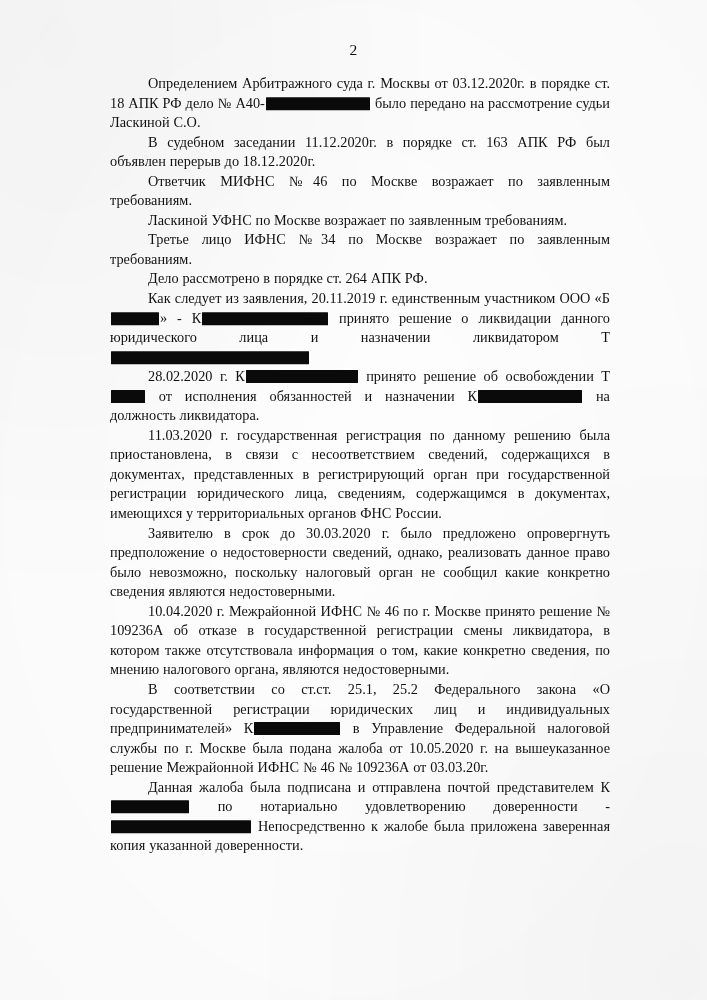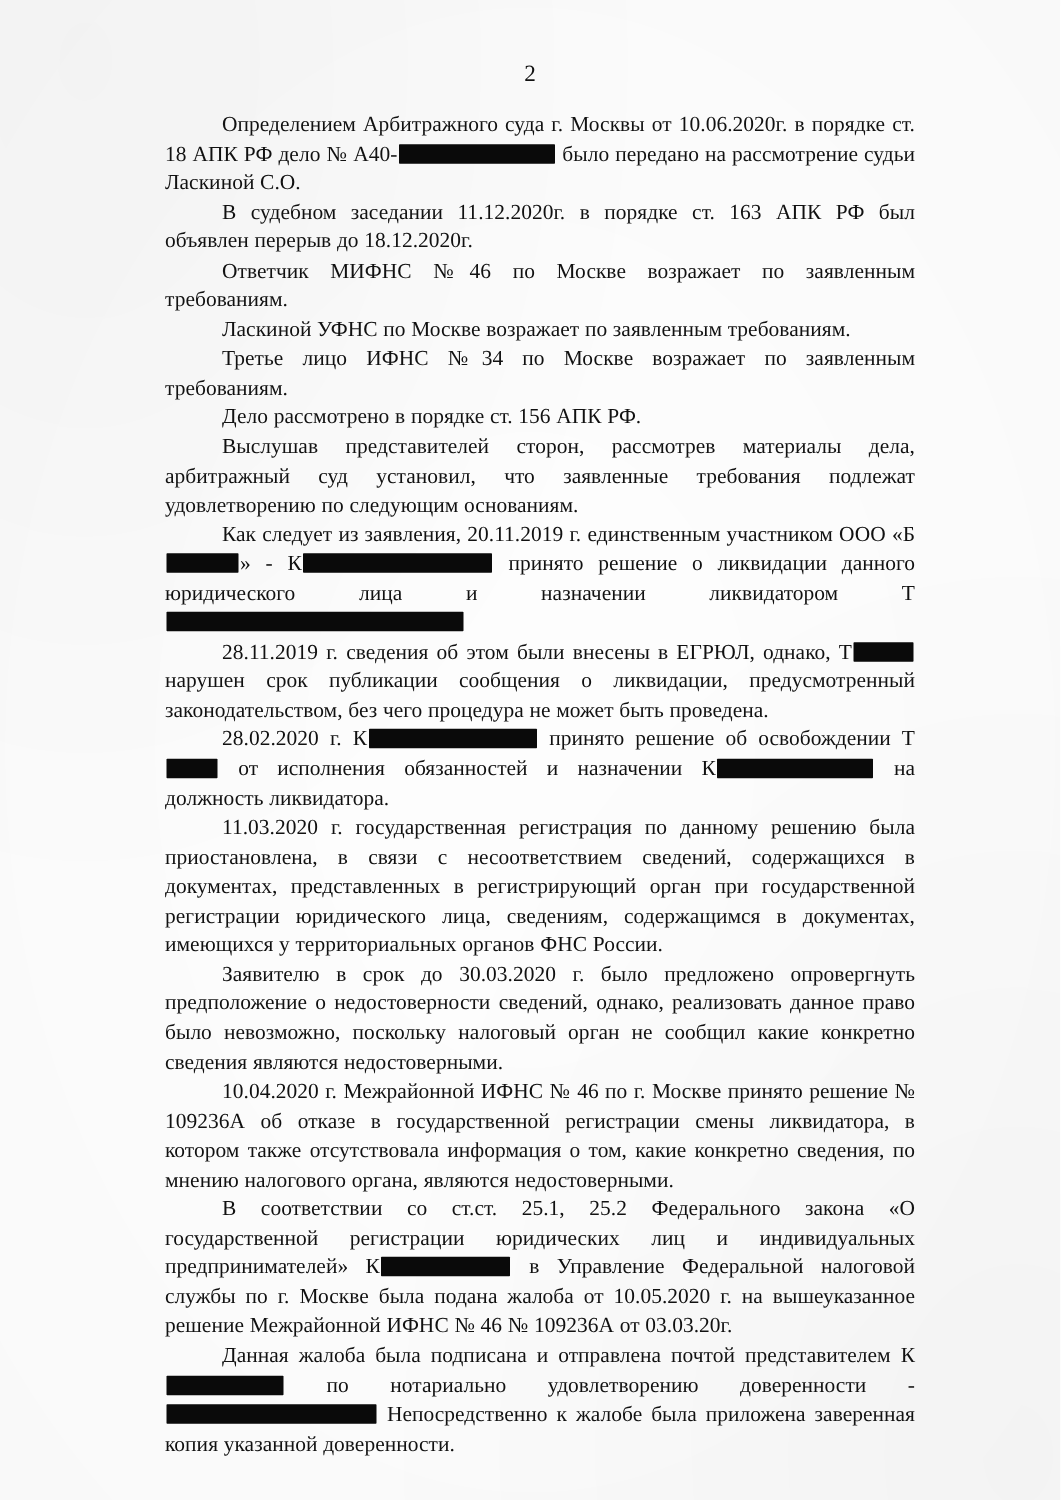--- a/index.html
+++ b/index.html
@@ -97,29 +97,27 @@
 <body style="color: rgb(17, 17, 17);">
 
 <div id="page-sheet" style="background: rgb(253, 253, 253);">
 
   <div id="scan-noise"></div>
 
   <div id="page-number">2</div>
 
   <div id="doc-body">
 
-  <p class="para"><span>Определением Арбитражного суда г. Москвы от 10.06.2020г. в порядке ст. 18 АПК РФ дело № А40-</span><span class="redact w104" style="background: rgb(10, 10, 10);"></span><span> было передано на рассмотрение судьи Ласкиной С.О.</span></p>
+  <p class="para"><span>Определением Арбитражного суда г. Москвы от 03.12.2020г. в порядке ст. 18 АПК РФ дело № А40-</span><span class="redact w104" style="background: rgb(10, 10, 10);"></span><span> было передано на рассмотрение судьи Ласкиной С.О.</span></p>
       <p class="para"><span>В судебном заседании 11.12.2020г. в порядке ст. 163 АПК РФ был объявлен перерыв до 18.12.2020г.</span></p>
       <p class="para"><span>Ответчик МИФНС №46 по Москве возражает по заявленным требованиям.</span></p>
       <p class="para"><span>Ласкиной УФНС по Москве возражает по заявленным требованиям.</span></p>
       <p class="para"><span>Третье лицо ИФНС №34 по Москве возражает по заявленным требованиям.</span></p>
-      <p class="para"><span>Дело рассмотрено в порядке ст. 156 АПК РФ.</span></p>
-      <p class="para"><span>Выслушав представителей сторон, рассмотрев материалы дела, арбитражный суд установил, что заявленные требования подлежат удовлетворению по следующим основаниям.</span></p>
+      <p class="para"><span>Дело рассмотрено в порядке ст. 264 АПК РФ.</span></p>
       <p class="para"><span>Как следует из заявления, 20.11.2019 г. единственным участником ООО «Б</span><span class="redact w48" style="background: rgb(10, 10, 10);"></span><span>» - К</span><span class="redact w126" style="background: rgb(10, 10, 10);"></span><span> принято решение о ликвидации данного юридического лица и назначении ликвидатором Т</span><span class="redact w198" style="background: rgb(10, 10, 10);"></span><span></span></p>
-      <p class="para"><span>28.11.2019      г. сведения об этом были внесены в ЕГРЮЛ, однако, Т</span><span class="redact w40" style="background: rgb(10, 10, 10);"></span><span> нарушен срок публикации сообщения о ликвидации, предусмотренный законодательством, без чего процедура не может быть проведена.</span></p>
       <p class="para"><span>28.02.2020 г. К</span><span class="redact w112" style="background: rgb(10, 10, 10);"></span><span> принято решение об освобождении Т</span><span class="redact w34" style="background: rgb(10, 10, 10);"></span><span> от исполнения обязанностей и назначении К</span><span class="redact w104" style="background: rgb(10, 10, 10);"></span><span> на должность ликвидатора.</span></p>
       <p class="para"><span>11.03.2020 г. государственная регистрация по данному решению была приостановлена, в связи с несоответствием сведений, содержащихся в документах, представленных в регистрирующий орган при государственной регистрации юридического лица, сведениям, содержащимся в документах, имеющихся у территориальных органов ФНС России.</span></p>
       <p class="para"><span>Заявителю в срок до 30.03.2020 г. было предложено опровергнуть предположение о недостоверности сведений, однако, реализовать данное право было невозможно, поскольку налоговый орган не сообщил какие конкретно сведения являются недостоверными.</span></p>
       <p class="para"><span>10.04.2020 г. Межрайонной ИФНС № 46 по г. Москве принято решение № 109236А об отказе в государственной регистрации смены ликвидатора, в котором также отсутствовала информация о том, какие конкретно сведения, по мнению налогового органа, являются недостоверными.</span></p>
       <p class="para"><span>В соответствии со ст.ст. 25.1, 25.2 Федерального закона «О государственной регистрации юридических лиц и индивидуальных предпринимателей» К</span><span class="redact w86" style="background: rgb(10, 10, 10);"></span><span> в Управление Федеральной налоговой службы по г. Москве была подана жалоба от 10.05.2020 г. на вышеуказанное решение Межрайонной ИФНС № 46 № 109236А от 03.03.20г.</span></p>
       <p class="para"><span>Данная жалоба была подписана и отправлена почтой представителем К</span><span class="redact w78" style="background: rgb(10, 10, 10);"></span><span> по нотариально удовлетворению доверенности - </span><span class="redact w140" style="background: rgb(10, 10, 10);"></span><span> Непосредственно к жалобе была приложена заверенная копия указанной доверенности.</span></p>
     </div>
 
 </div>
 

